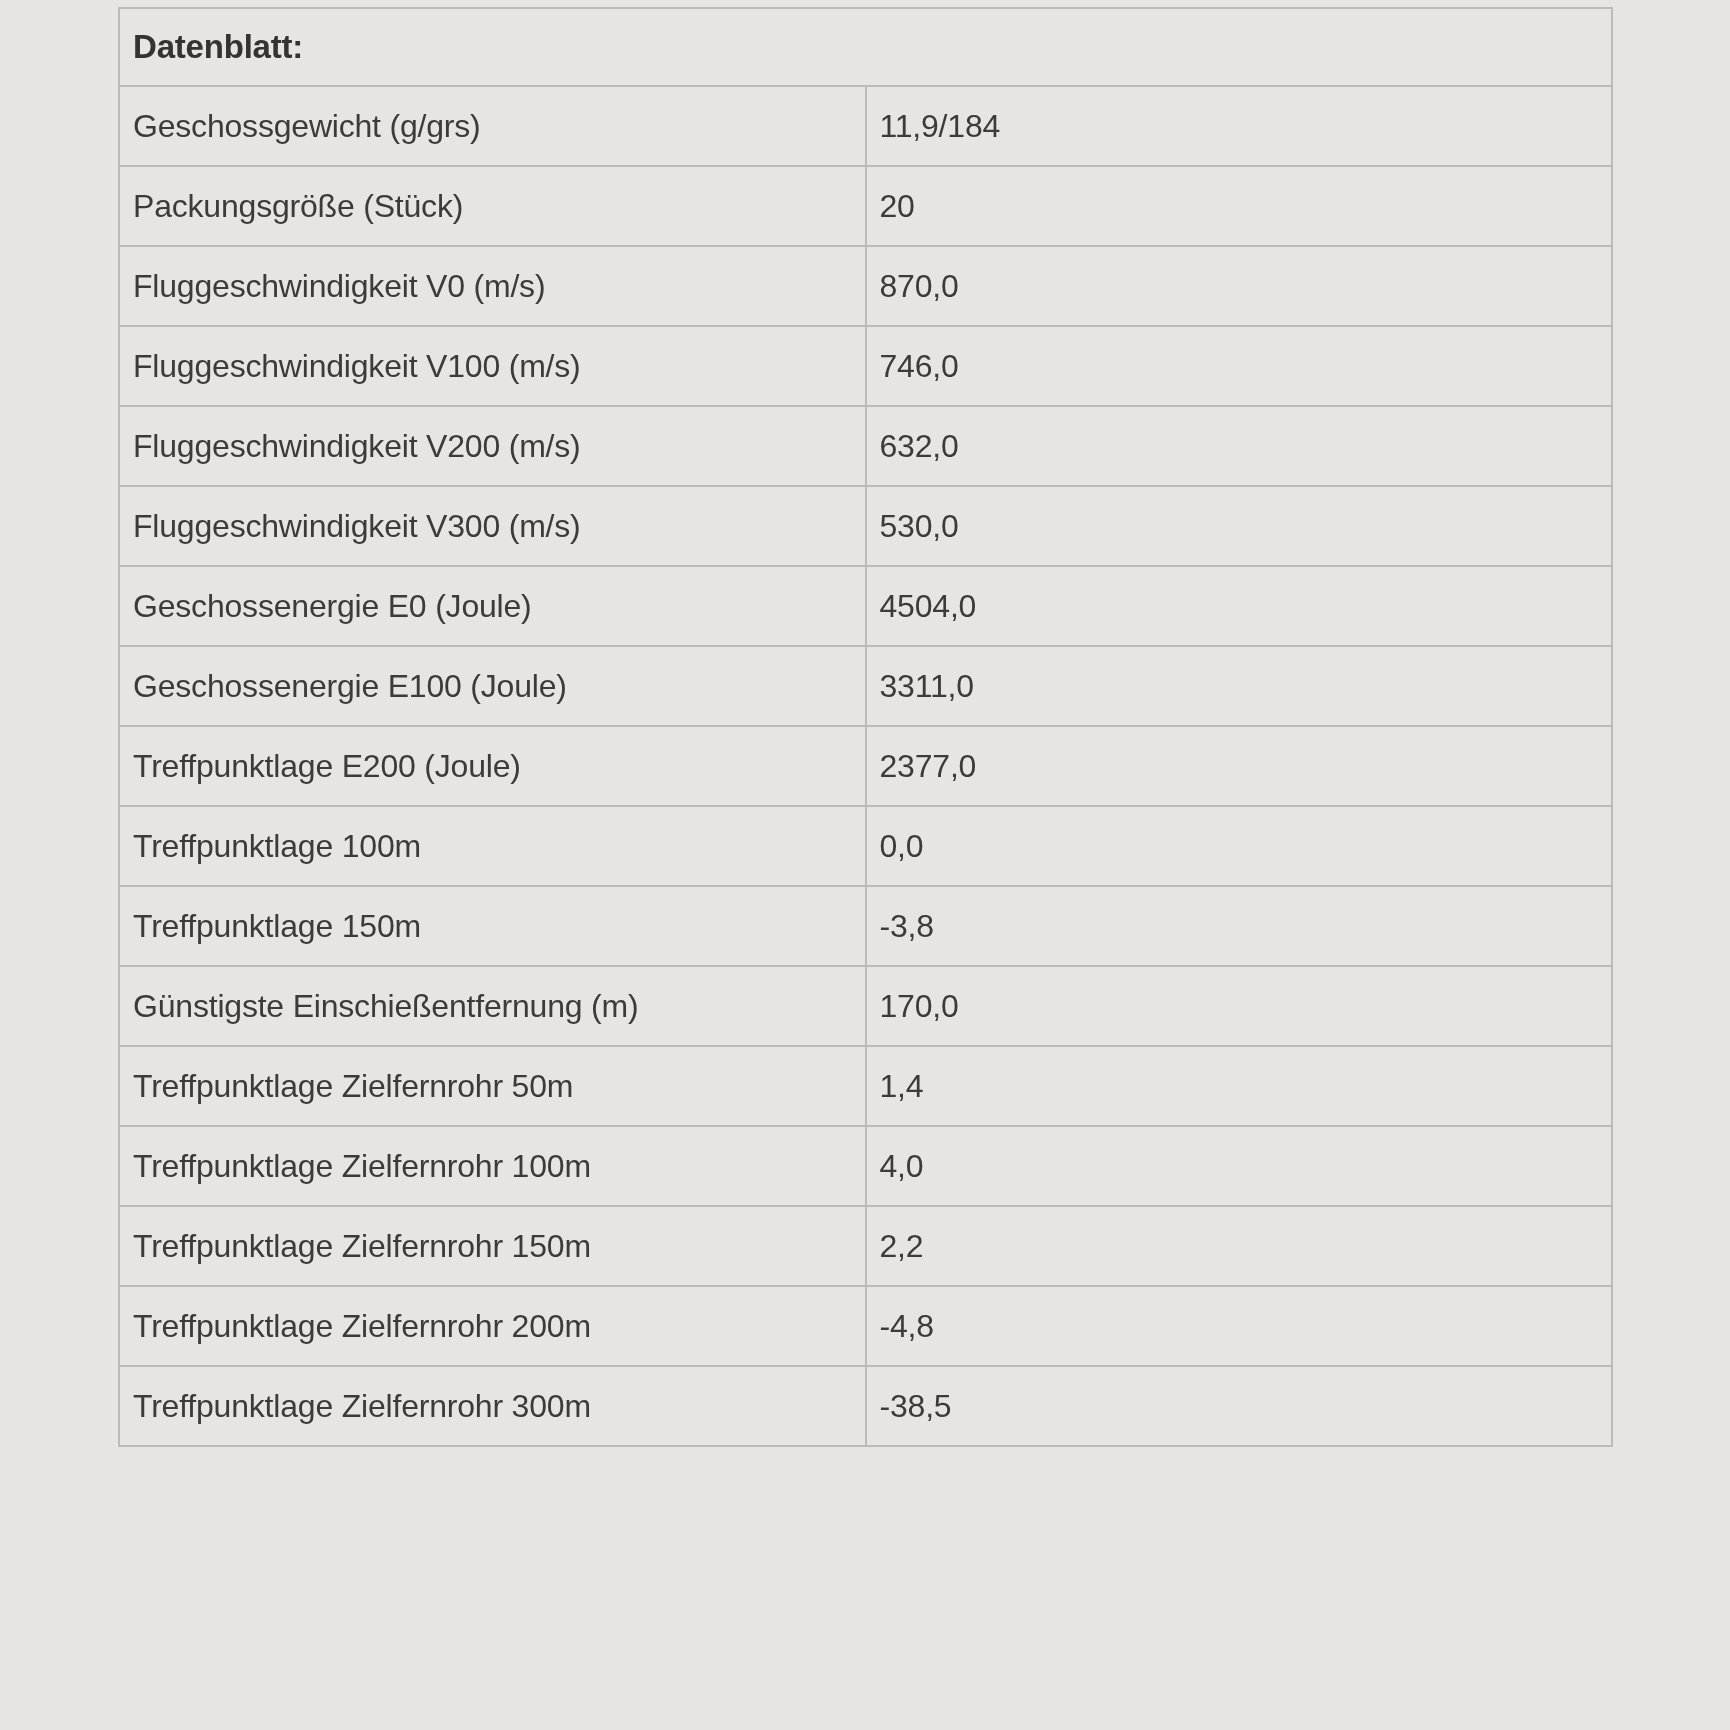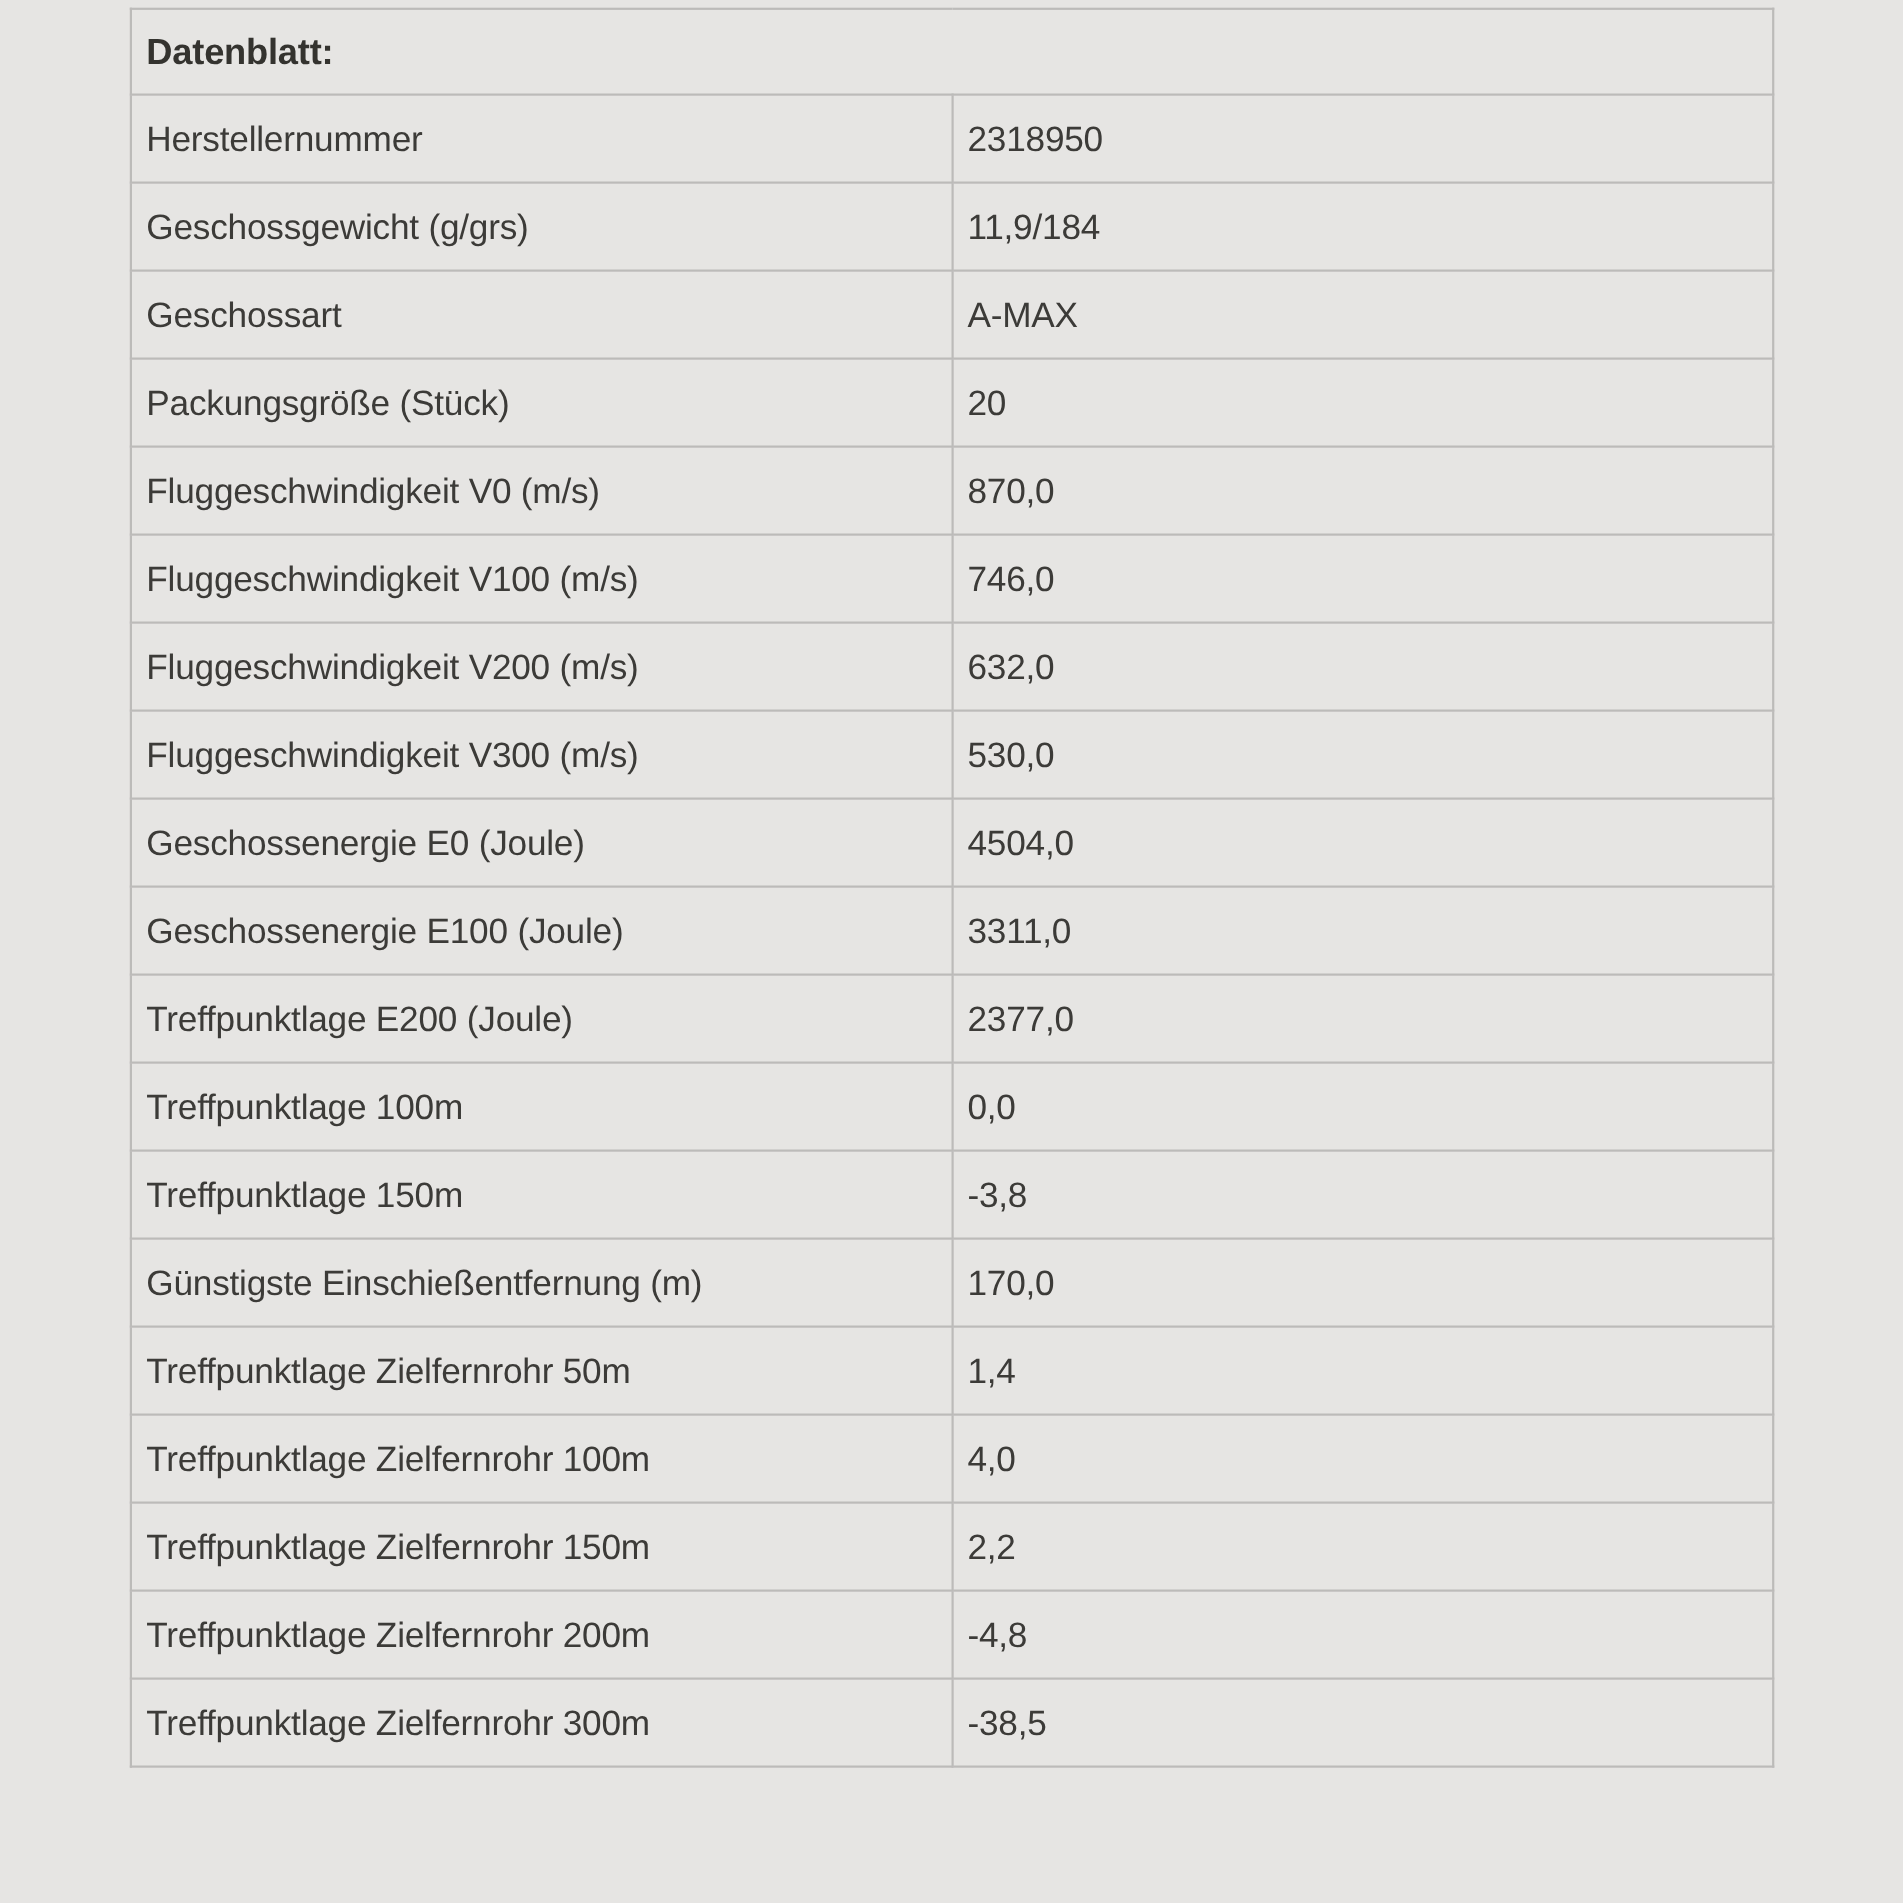--- a/index.html
+++ b/index.html
@@ -48,34 +48,26 @@
   <table class="datasheet">
     <colgroup>
       <col class="label-col">
       <col class="value-col">
     </colgroup>
     <tbody id="datasheet-body">
       <tr class="title-row">
         <td colspan="2">Datenblatt:</td>
       </tr>
 
-  <tr class="data-row">
-    <td class="label-cell">Herstellernummer</td>
-    <td class="value-cell">2318950</td>
-  </tr>
 
   <tr class="data-row">
     <td class="label-cell">Geschossgewicht (g/grs)</td>
     <td class="value-cell">11,9/184</td>
   </tr>
 
-  <tr class="data-row">
-    <td class="label-cell">Geschossart</td>
-    <td class="value-cell">A-MAX</td>
-  </tr>
 
   <tr class="data-row">
     <td class="label-cell">Packungsgröße (Stück)</td>
     <td class="value-cell">20</td>
   </tr>
 
   <tr class="data-row">
     <td class="label-cell">Fluggeschwindigkeit V0 (m/s)</td>
     <td class="value-cell">870,0</td>
   </tr>

